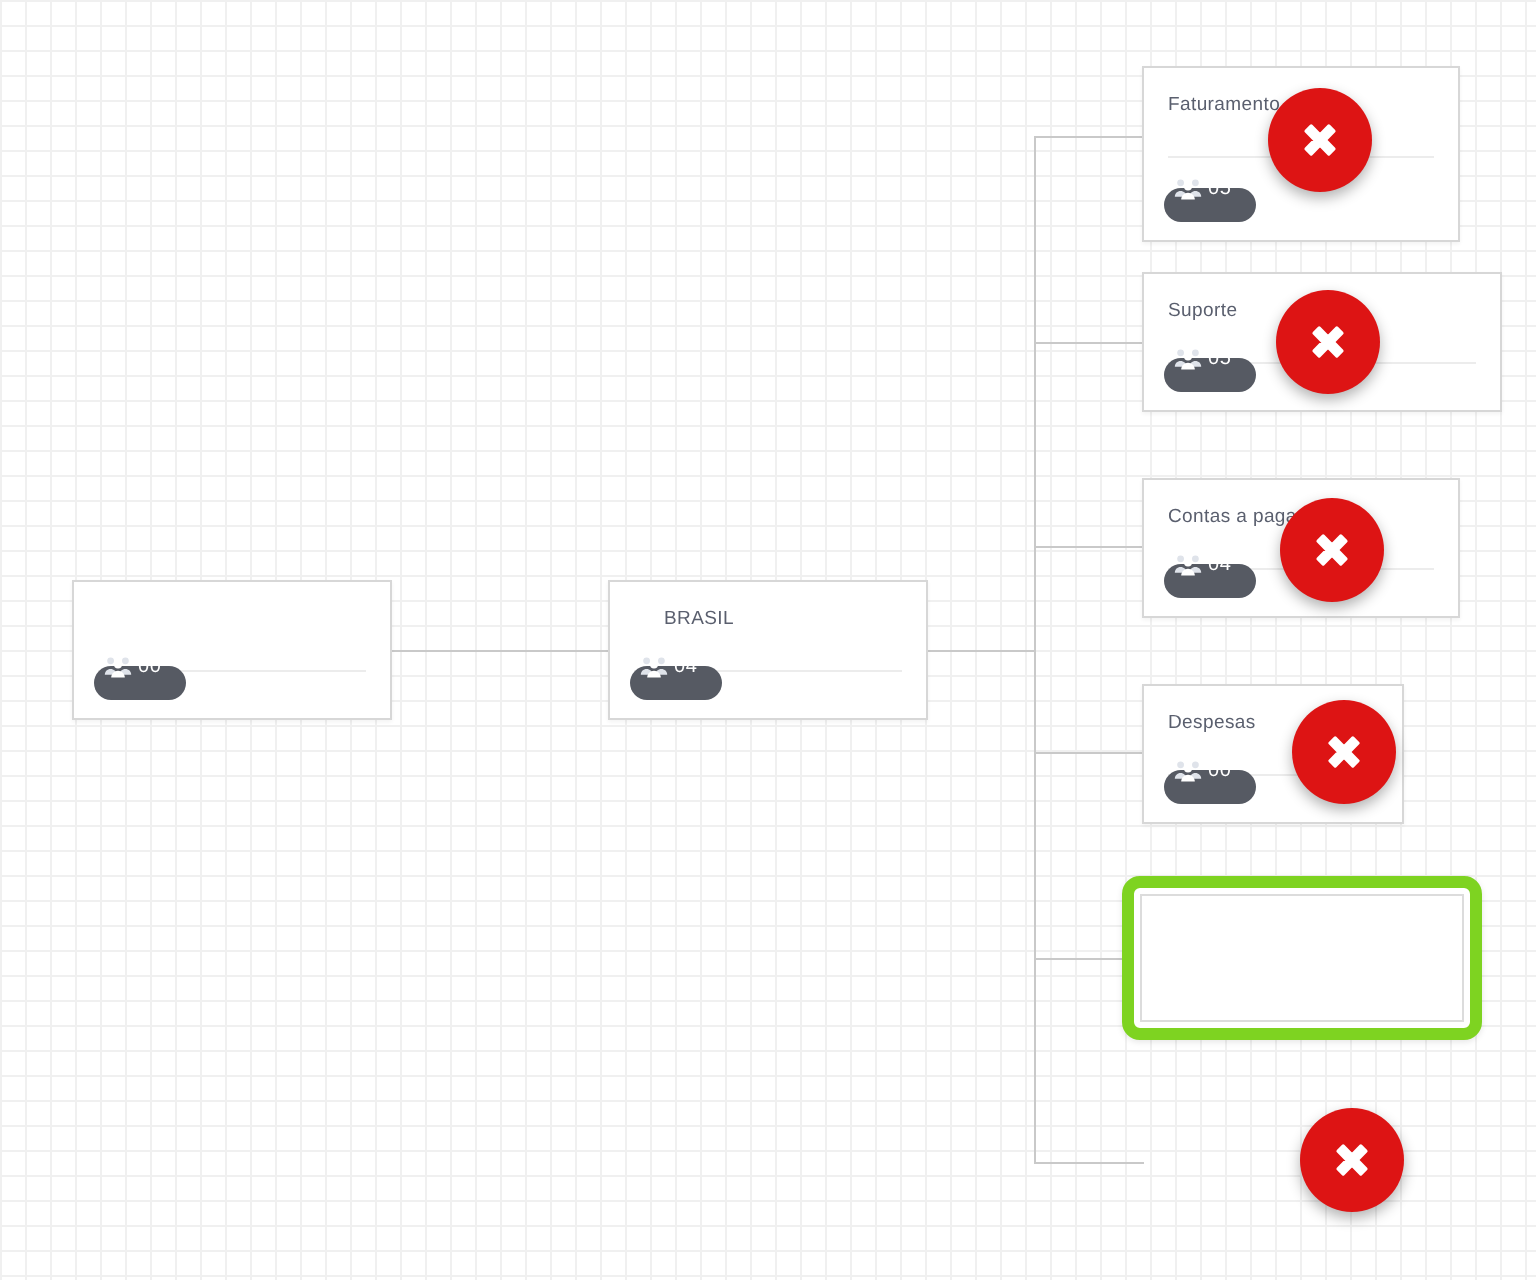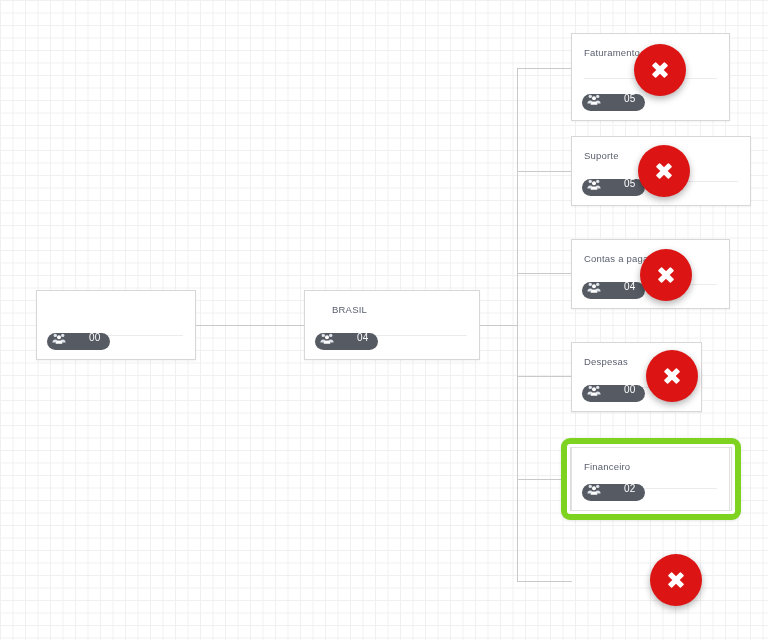--- a/index.html
+++ b/index.html
@@ -60,22 +60,22 @@
   .badge {
     position: absolute;
     left: 10px;
     bottom: 9px;
     height: 17px;
     min-width: 46px;
     padding: 0 9px 16px 5px;
     border-radius: 9px;
     background: #565a63;
     display: flex;
-    align-items: flex-start;
-    gap: 23px;
+    align-items: center;
+    gap: 3px;
     box-sizing: border-box;
   }
   .badge .count {
     font-size: 10px;
     color: #ffffff;
     font-family: "Liberation Sans", sans-serif;
     letter-spacing: .3px;
     line-height: 1;
   }
   .badge svg { display: block; }
@@ -139,21 +139,21 @@
           <circle cx="10.7" cy="2.4" r="1.7" fill="#dfe3ea"></circle>
           <path d="M7.8 9.4c0-1.7 1.3-2.9 2.9-2.9s2.9 1.2 2.9 2.9z" fill="#dfe3ea"></path>
           <circle cx="7" cy="4.3" r="2" fill="#ffffff"></circle>
           <path d="M3.6 10.8c0-1.9 1.5-3.4 3.4-3.4s3.4 1.5 3.4 3.4z" fill="#ffffff"></path>
         </svg>
       </span>
       <span class="count">00</span>
     </div>
   </div>
 
-  <div class="node" style="left:304px; top:290px; width:176px; height:70px;">
+  <div class="node" style="left:304px; top:290px; width:160px; height:70px;">
     <div class="title indent">BRASIL</div>
     <div class="divider"></div>
     <div class="badge">
       <span>
         <svg width="14" height="11" viewBox="0 0 14 11">
           <circle cx="3.3" cy="2.4" r="1.7" fill="#dfe3ea"></circle>
           <path d="M0.4 9.4c0-1.7 1.3-2.9 2.9-2.9s2.9 1.2 2.9 2.9z" fill="#dfe3ea"></path>
           <circle cx="10.7" cy="2.4" r="1.7" fill="#dfe3ea"></circle>
           <path d="M7.8 9.4c0-1.7 1.3-2.9 2.9-2.9s2.9 1.2 2.9 2.9z" fill="#dfe3ea"></path>
           <circle cx="7" cy="4.3" r="2" fill="#ffffff"></circle>
@@ -252,37 +252,20 @@
   </div>
   <div class="remove-btn" style="left:646px; top:350px;">
     <svg width="26" height="26" viewBox="0 0 26 26">
       <path d="M6 8.6L8.6 6 13 10.4 17.4 6 20 8.6 15.6 13 20 17.4 17.4 20 13 15.6 8.6 20 6 17.4 10.4 13z" fill="#ffffff" stroke="#ffffff" stroke-width="1.6" stroke-linejoin="round"></path>
     </svg>
   </div>
 
   <div class="selection" style="left:561px; top:438px; width:180px; height:82px;">
     <div class="inner-frame"></div>
   </div>
-  <div class="node" style="left:571px; top:447px; width:159px; height:64px; border-color:#e2e2e2; box-shadow:none;">
-    <div class="title flush">Financeiro</div>
-    <div class="divider" style="top:40px;"></div>
-    <div class="badge">
-      <span>
-        <svg width="14" height="11" viewBox="0 0 14 11">
-          <circle cx="3.3" cy="2.4" r="1.7" fill="#dfe3ea"></circle>
-          <path d="M0.4 9.4c0-1.7 1.3-2.9 2.9-2.9s2.9 1.2 2.9 2.9z" fill="#dfe3ea"></path>
-          <circle cx="10.7" cy="2.4" r="1.7" fill="#dfe3ea"></circle>
-          <path d="M7.8 9.4c0-1.7 1.3-2.9 2.9-2.9s2.9 1.2 2.9 2.9z" fill="#dfe3ea"></path>
-          <circle cx="7" cy="4.3" r="2" fill="#ffffff"></circle>
-          <path d="M3.6 10.8c0-1.9 1.5-3.4 3.4-3.4s3.4 1.5 3.4 3.4z" fill="#ffffff"></path>
-        </svg>
-      </span>
-      <span class="count">02</span>
-    </div>
-  </div>
 
   <div class="remove-btn" style="left:650px; top:554px;">
     <svg width="26" height="26" viewBox="0 0 26 26">
       <path d="M6 8.6L8.6 6 13 10.4 17.4 6 20 8.6 15.6 13 20 17.4 17.4 20 13 15.6 8.6 20 6 17.4 10.4 13z" fill="#ffffff" stroke="#ffffff" stroke-width="1.6" stroke-linejoin="round"></path>
     </svg>
   </div>
 
 </div>
 
 </body></html>

